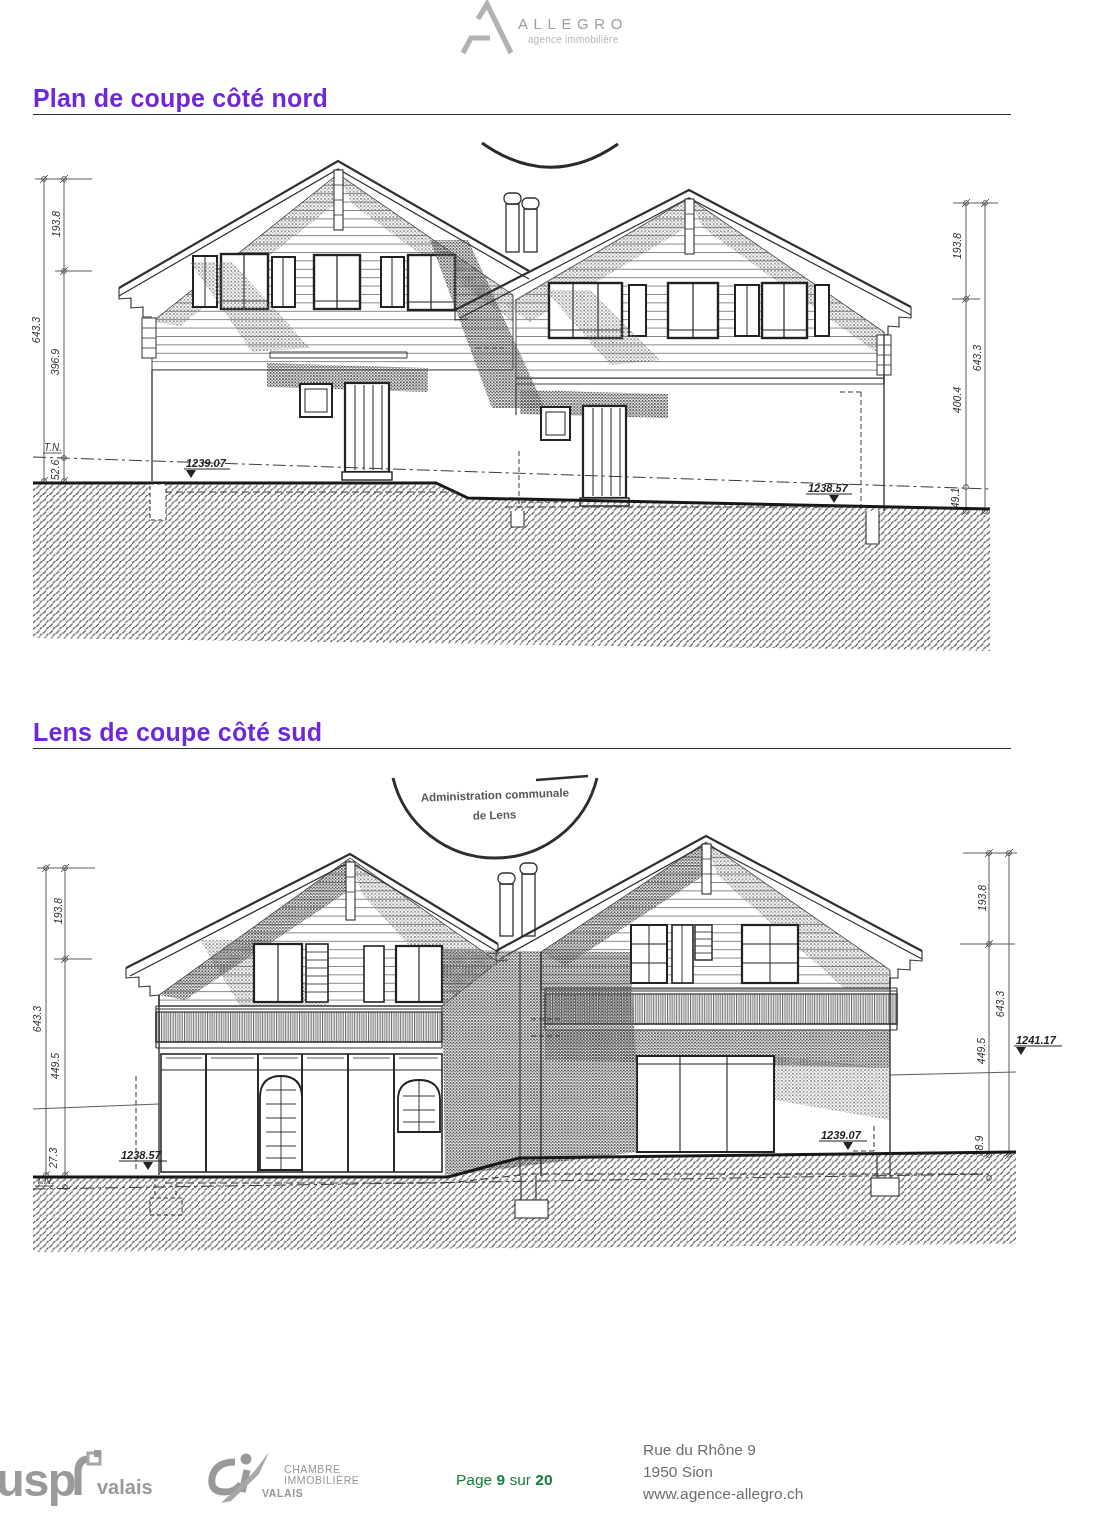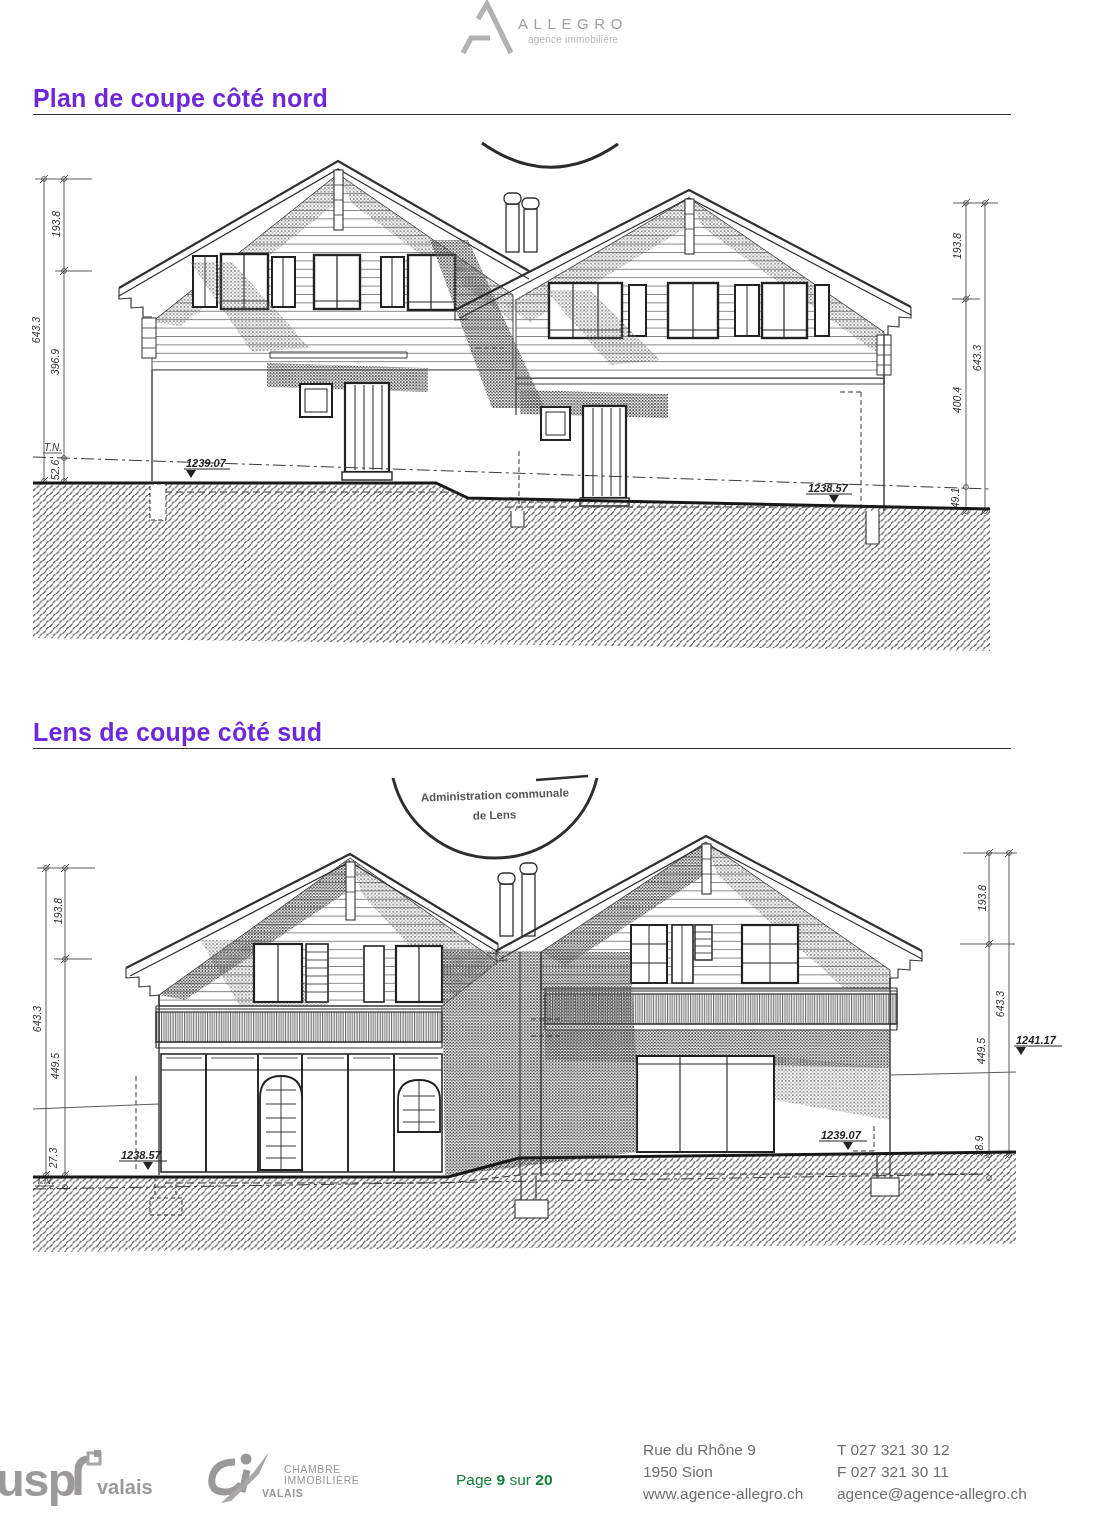--- a/index.html
+++ b/index.html
@@ -469,14 +469,13 @@
 </svg>
 
 <div style="position:absolute;left:284px;top:1464px;color:#999797;font-weight:normal;font-size:10.5px;letter-spacing:0.6px;line-height:10.5px;">CHAMBRE<br>IMMOBILIÈRE</div>
 
 <div style="position:absolute;left:262px;top:1487px;color:#999797;font-weight:bold;font-size:10.5px;letter-spacing:0.6px;">VALAIS</div>
 
 <div class="ftxt" style="left:456px;top:1469px;color:#15803d;">Page <b>9</b> sur <b>20</b></div>
 
 <div class="ftxt" style="left:604px;top:1439px;margin-left:39px;">Rue du Rhône 9<br>1950 Sion<br>www.agence-allegro.ch</div>
 
-<div class="ftxt" style="left:837px;top:1439px;">T 027 321 30 12<br>F 027 321 30 11<br>agence@agence-allegro.ch</div>
 </div>
 
 </body></html>

